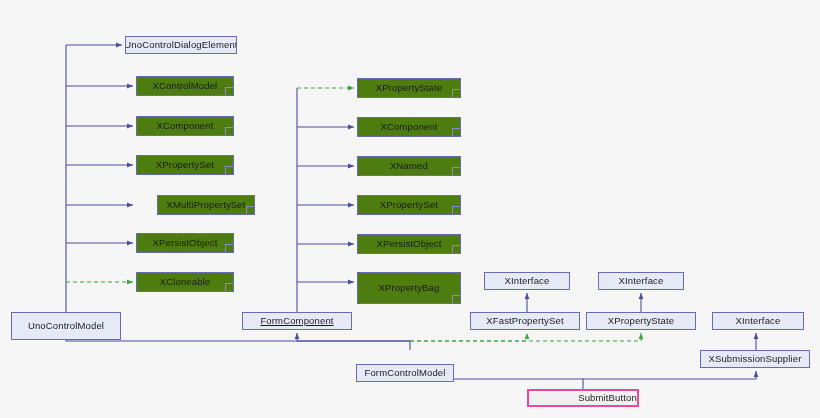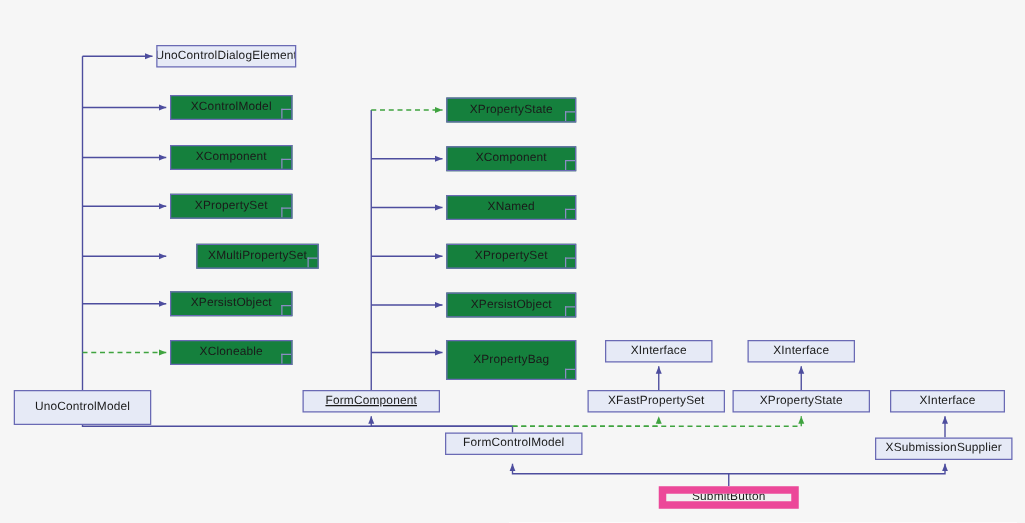--- a/index.html
+++ b/index.html
@@ -18,36 +18,37 @@
   #edges {
     position: absolute;
     left: 0;
     top: 0;
     width: 820px;
     height: 418px;
   }
   .node {
     position: absolute;
     box-sizing: border-box;
-    background: #15803d;
+    background: #4d7c0f;
     border: 1px solid #6a6ab4;
     color: #1a1a1a;
     font-size: 9.5px;
     line-height: 1;
     display: flex;
     align-items: center;
     justify-content: center;
     text-align: center;
     letter-spacing: 0.15px;
     white-space: nowrap;
     overflow: hidden;
   }
   .node.focus {
     background: #f1f1f1;
-    border: 6px solid #ec4899;
+    border: 2px solid #ec4899;
+    justify-content: flex-end;
   }
   .node.plain {
     background: #e6eaf6;
   }
   
   .node.fold::after {
     content: "";
     position: absolute;
     right: 0px;
     bottom: 0px;
@@ -190,21 +191,21 @@
   </div>
 
   <div class="node plain" style="left:470px; top:312px; width:110px; height:18px;">
     <span class="node-label">XFastPropertySet</span>
   </div>
 
   <div class="node plain" style="left:586px; top:312px; width:110px; height:18px;">
     <span class="node-label">XPropertyState</span>
   </div>
 
-  <div class="node plain" style="left:356px; top:346px; width:110px; height:18px;">
+  <div class="node plain" style="left:356px; top:364px; width:98px; height:18px;">
     <span class="node-label">FormControlModel</span>
   </div>
 
   <div class="node plain" style="left:700px; top:350px; width:110px; height:18px;">
     <span class="node-label">XSubmissionSupplier</span>
   </div>
 
   <div class="node focus" style="left:527px; top:389px; width:112px; height:18px;">
     <span class="node-label">SubmitButton</span>
   </div>

